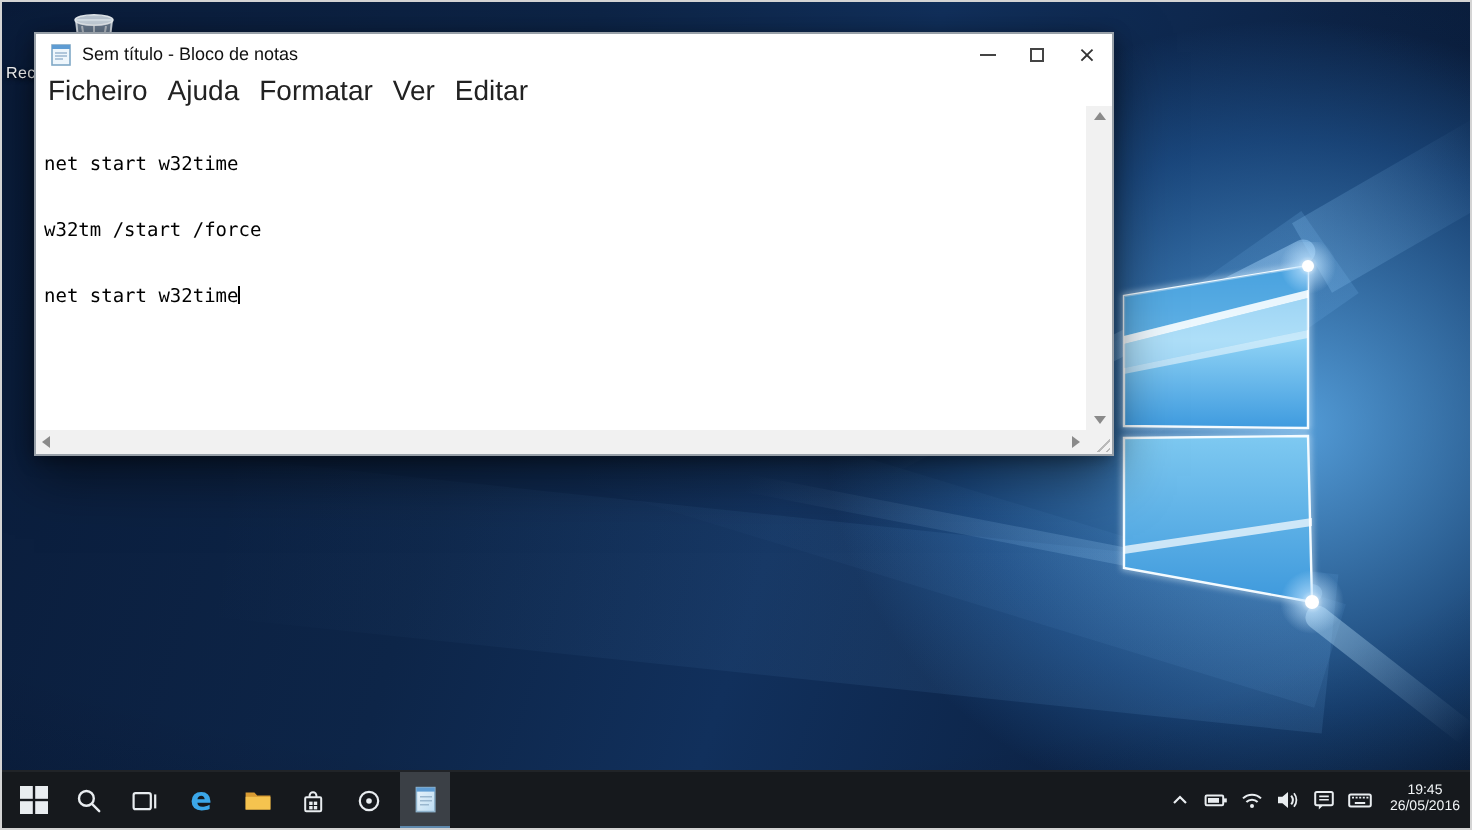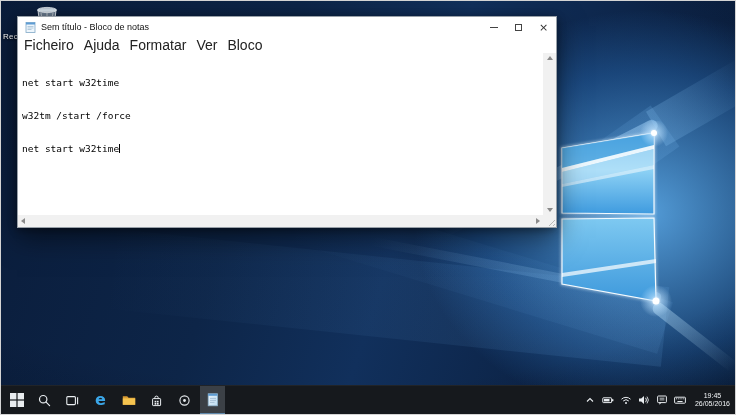--- a/index.html
+++ b/index.html
@@ -153,21 +153,21 @@
             <i></i>
           </div>
         <div class="ctrl ctrl-close">×</div>
       </div>
     </div>
     <div class="menubar">
       <span>Ficheiro</span>
       <span>Ajuda</span>
       <span>Formatar</span>
       <span>Ver</span>
-      <span>Bloco</span>
+      <span>Editar</span>
     </div>
     <div class="winbody">
       <div class="textarea">
         <div><span>net start w32time</span></div>
         <div><span>w32tm /start /force</span></div>
         <div><span>net start w32time</span><span class="caret"></span></div>
       </div>
       <div class="vscroll">
         <div class="tri tri-up"></div>
         <div class="tri tri-down"></div>

